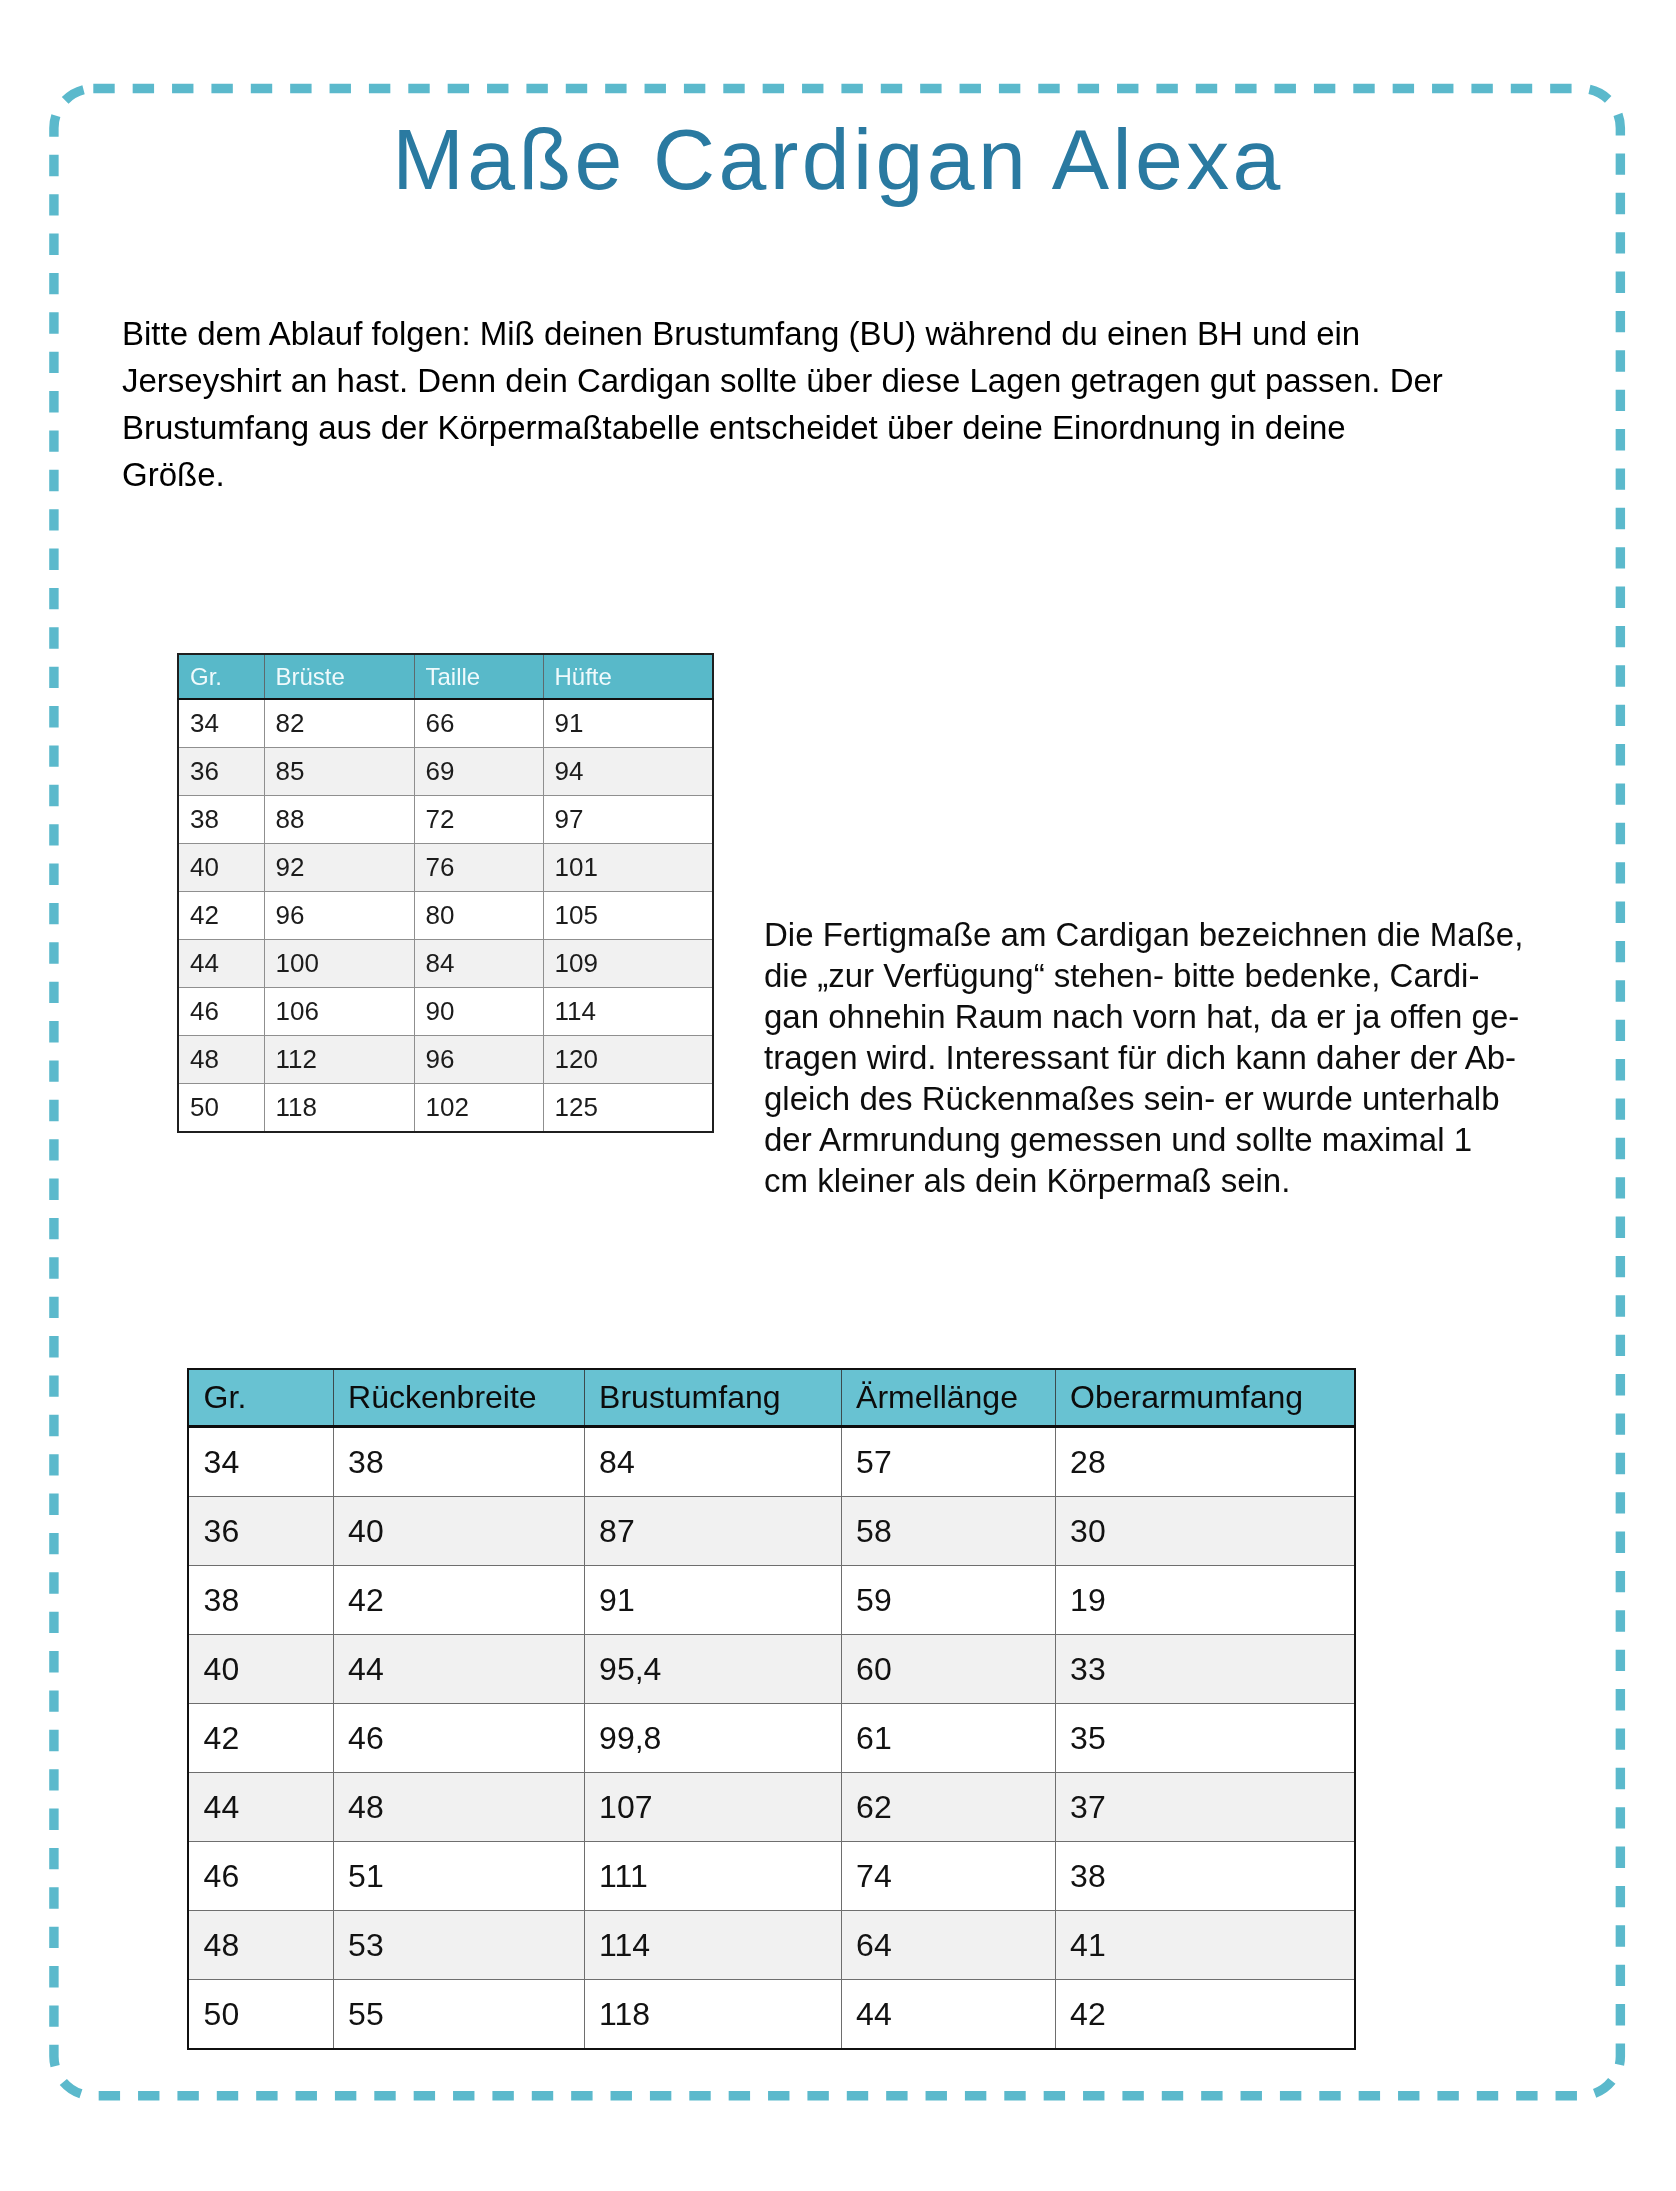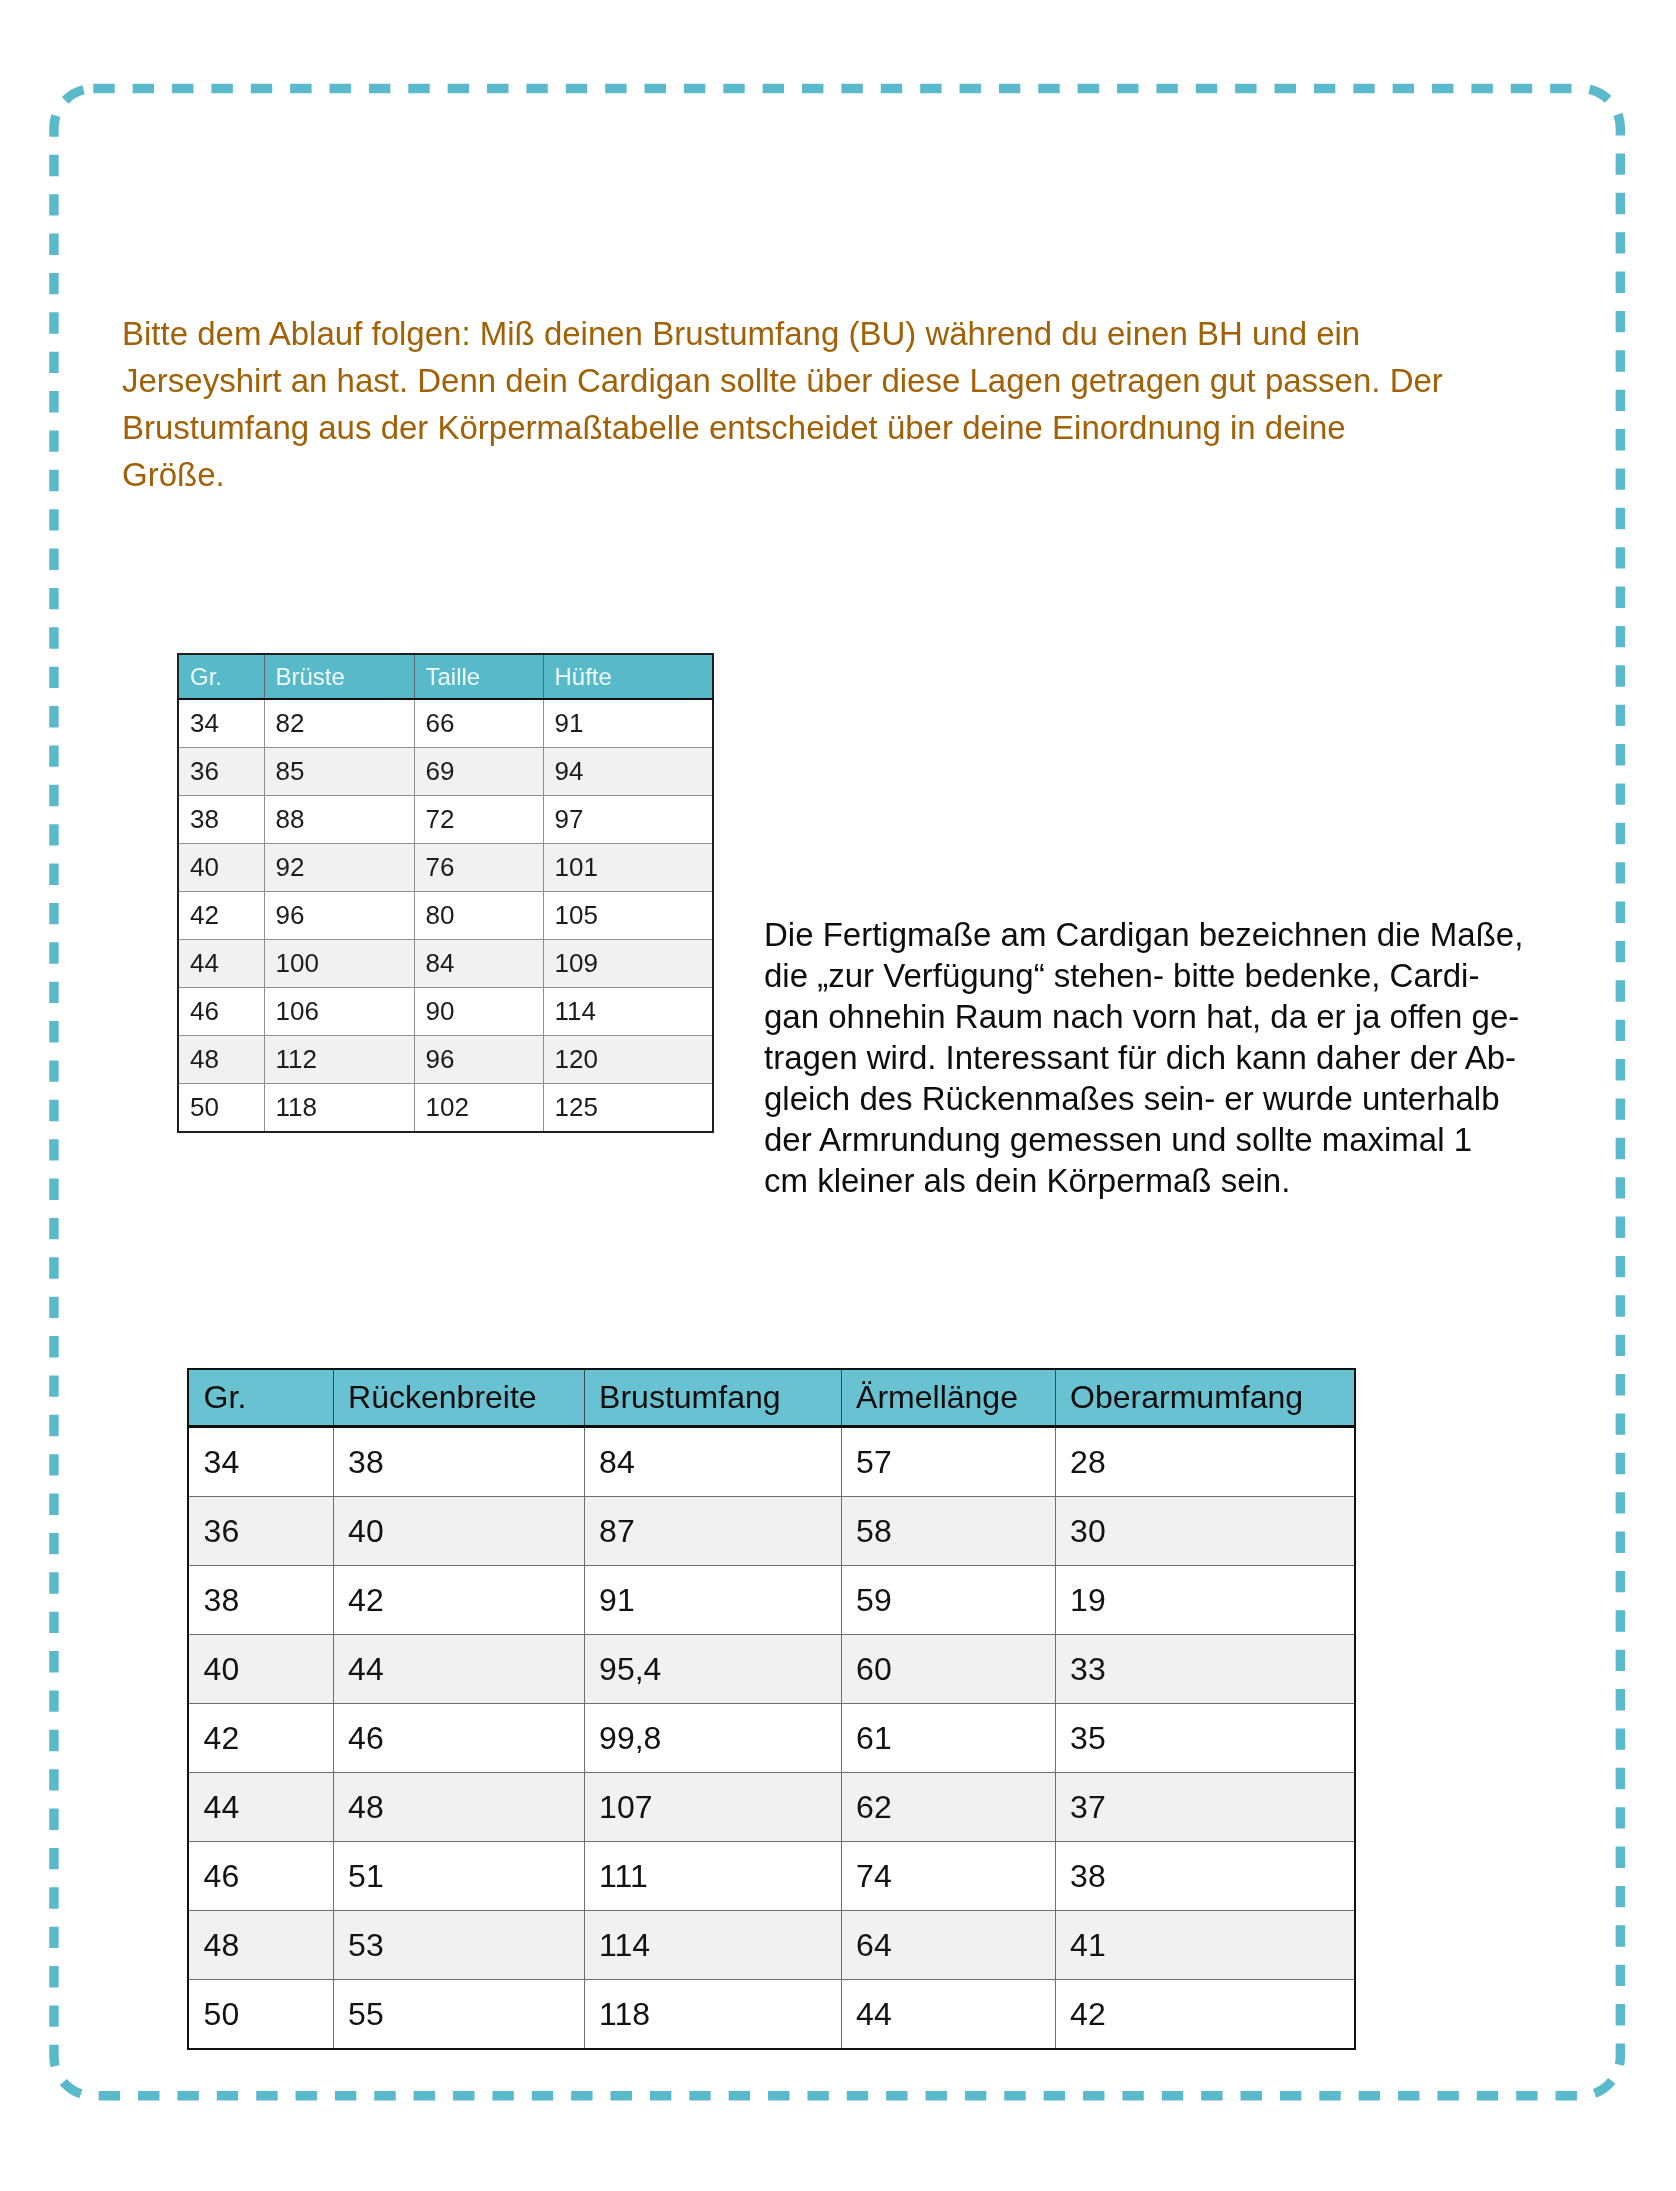--- a/index.html
+++ b/index.html
@@ -37,21 +37,21 @@
   }
   .intro {
     position: absolute;
     left: 122px;
     top: 310px;
     width: 1447px;
     margin: 0;
     font-size: 33px;
     line-height: 47px;
     white-space: pre-line;
-    color: #a16207;
+    color: #000000;
   }
   .side-note {
     position: absolute;
     left: 764px;
     top: 914px;
     width: 890px;
     margin: 0;
     font-size: 33px;
     line-height: 41px;
     white-space: pre-line;
@@ -122,20 +122,21 @@
 </style>
 </head>
 <body>
 
 <div class="page">
 
   <svg class="border-svg" viewBox="0 0 1958 2560" xmlns="http://www.w3.org/2000/svg" aria-hidden="true">
     <rect id="border-rect" x="63" y="103" width="1830" height="2345" rx="46" ry="46" fill="none" stroke="#5bb9cc" stroke-width="11" stroke-dasharray="25 21"></rect>
   </svg>
 
+  <h1 class="title">Maße Cardigan Alexa</h1>
 
   <p class="intro">Bitte dem Ablauf folgen: Miß deinen Brustumfang (BU) während du einen BH und ein
 Jerseyshirt an hast. Denn dein Cardigan sollte über diese Lagen getragen gut passen. Der
 Brustumfang aus der Körpermaßtabelle entscheidet über deine Einordnung in deine
 Größe.</p>
 
   <table class="table-body">
     <colgroup>
       <col style="width:86px">
         <col style="width:150px">

